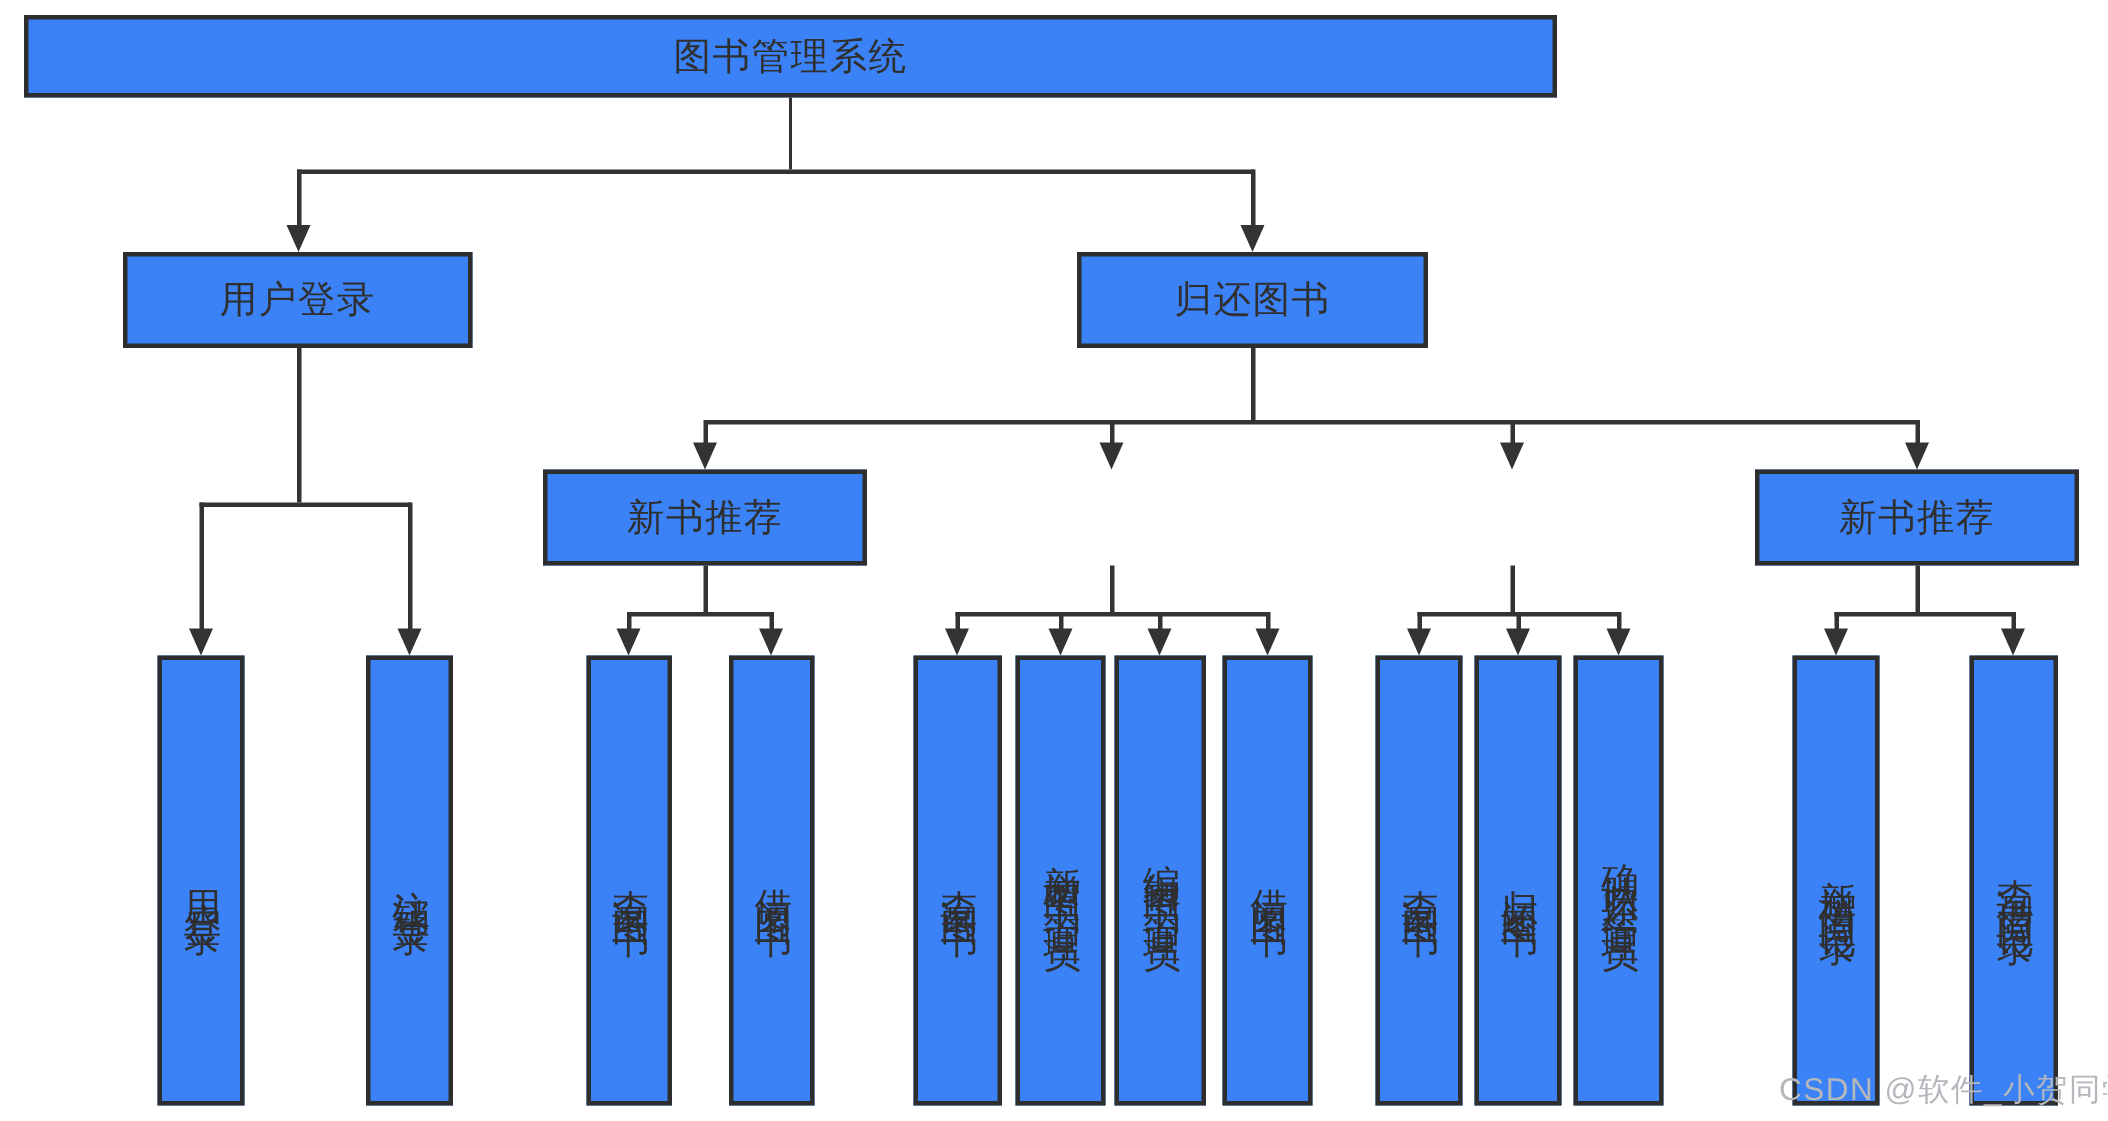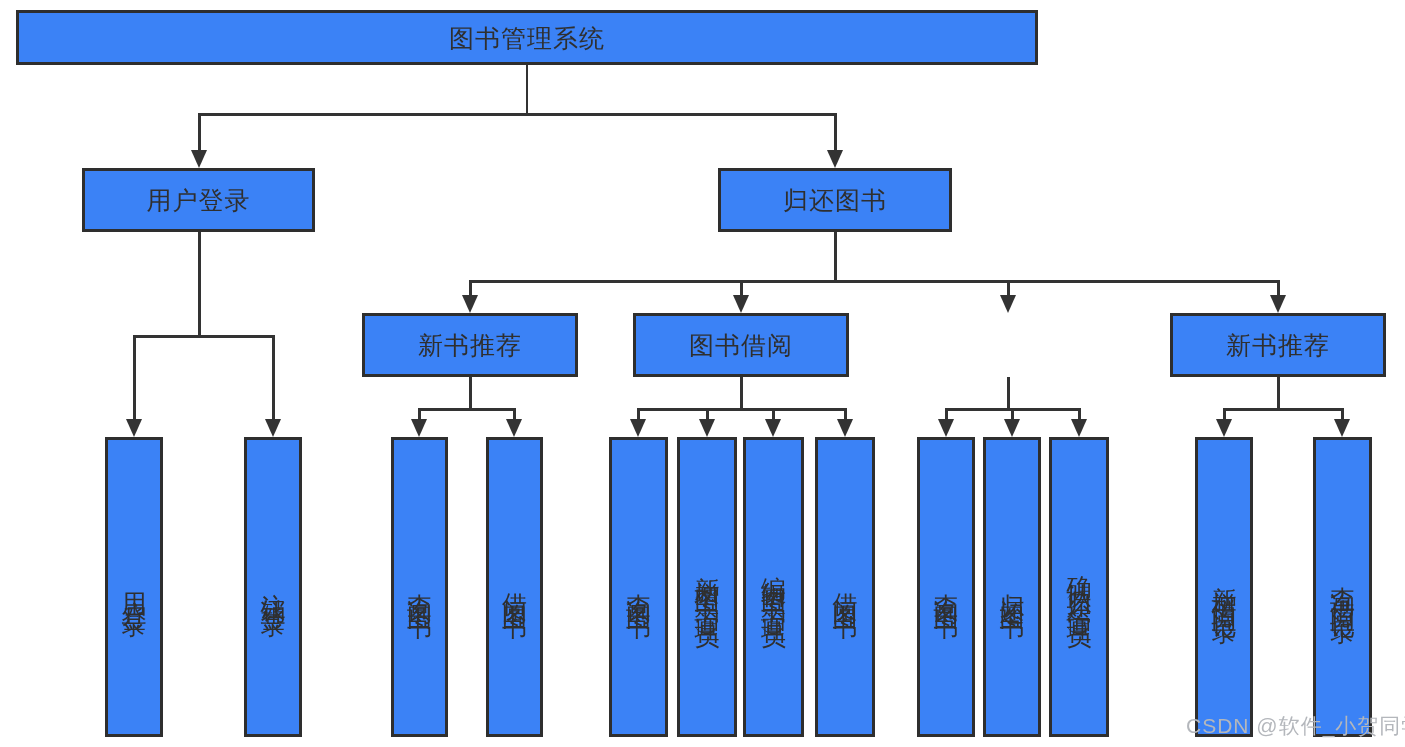--- a/index.html
+++ b/index.html
@@ -56,21 +56,20 @@
   <div class="vl" style="left:469px;top:280px;height:17px"></div>
   <div class="ar" style="left:462px;top:295px"></div>
   <div class="vl" style="left:740px;top:280px;height:17px"></div>
   <div class="ar" style="left:733px;top:295px"></div>
   <div class="vl" style="left:1007px;top:280px;height:17px"></div>
   <div class="ar" style="left:1000px;top:295px"></div>
   <div class="vl" style="left:1277px;top:280px;height:17px"></div>
   <div class="ar" style="left:1270px;top:295px"></div>
 
   <div class="node" style="left:362px;top:313px;width:216px;height:64px">新书推荐</div>
-  <div class="node" style="left:633px;top:313px;width:216px;height:64px">图书借阅</div>
   <div class="node" style="left:1170px;top:313px;width:216px;height:64px">新书推荐</div>
 
   <div class="vl" style="left:469px;top:377px;height:31px"></div>
   <div class="hl" style="left:419px;top:408px;width:96px"></div>
   <div class="vl" style="left:418px;top:408px;height:13px"></div>
   <div class="ar" style="left:411px;top:419px"></div>
   <div class="vl" style="left:513px;top:408px;height:13px"></div>
   <div class="ar" style="left:506px;top:419px"></div>
 
   <div class="vl" style="left:740px;top:377px;height:31px"></div>

